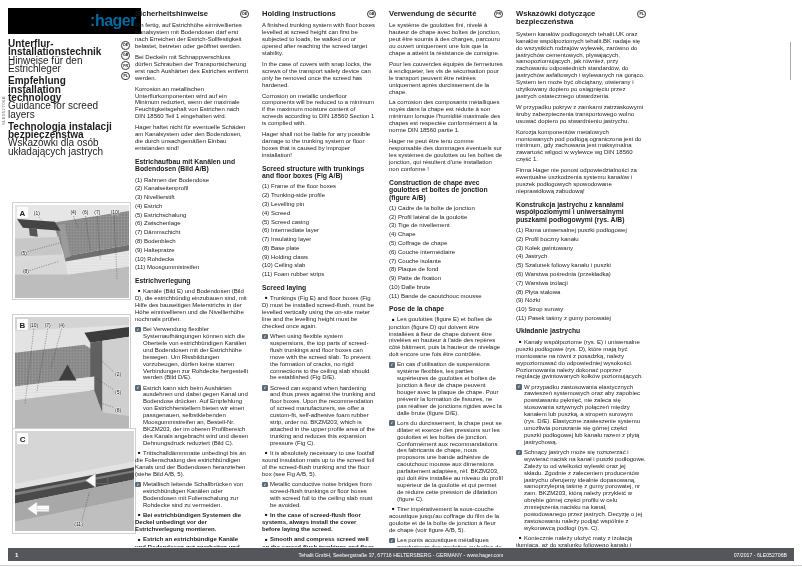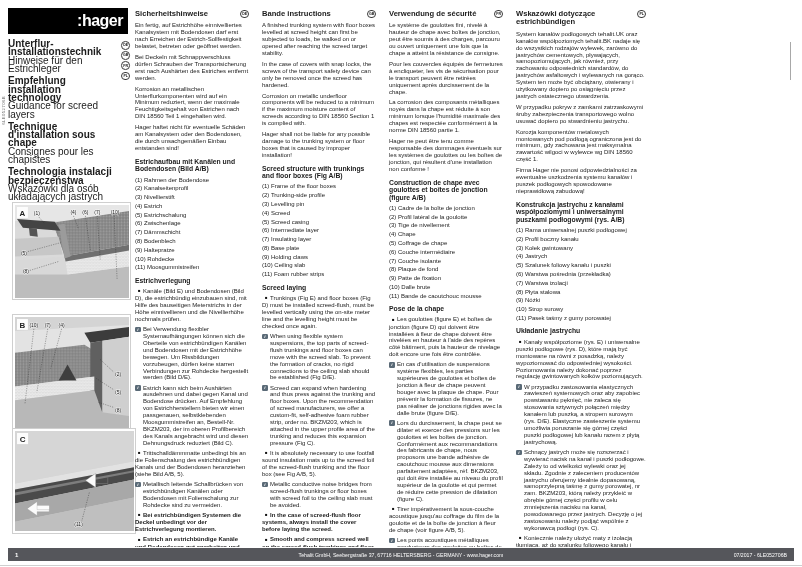--- a/index.html
+++ b/index.html
@@ -1,22 +1,22 @@
 <!DOCTYPE html>
 <html><head>
 <meta charset="utf-8">
 <style>
   html,body{margin:0;padding:0;}
   body{width:802px;height:567px;background:#ffffff;overflow:hidden;
        font-family:"Liberation Sans", sans-serif;color:#1c1c1c;position:relative;}
   .page{position:absolute;inset:0;background:#fff;}
 
   
-  .logo{position:absolute;left:8px;top:8px;width:120px;height:26px;background:#000;
-        color:#ffffff;font-weight:bold;font-size:16px;line-height:25px;text-align:right;
+  .logo{position:absolute;left:8px;top:8px;width:133px;height:26px;background:#000;
+        color:#0369a1;font-weight:bold;font-size:16px;line-height:25px;text-align:right;
         padding-right:5px;box-sizing:border-box;letter-spacing:-0.5px;}
 
   
   .side-code{position:absolute;left:1px;top:96px;writing-mode:vertical-rl;transform:rotate(180deg);
              font-size:4.3px;color:#6a6a6a;letter-spacing:0.4px;}
 
   
   .title-block{position:absolute;left:8px;top:40px;width:122px;}
   .title-entries{padding-right:15px;}
   .title-entry{margin-bottom:3.5px;}
@@ -79,24 +79,20 @@
 
   <div class="title-block">
     <div class="title-entries">
         <div class="title-entry">
           <div class="t-bold">Unterflur-Installationstechnik</div>
           <div class="t-reg">Hinweise für den Estrichleger</div>
         </div>
         <div class="title-entry">
           <div class="t-bold">Empfehlung installation technology</div>
           <div class="t-reg">Guidance for screed layers</div>
-        </div>
-        <div class="title-entry">
-          <div class="t-bold">Technique d'installation sous chape</div>
-          <div class="t-reg">Consignes pour les chapistes</div>
         </div>
         <div class="title-entry">
           <div class="t-bold">Technologia instalacji bezpieczeństwa</div>
           <div class="t-reg">Wskazówki dla osób układających jastrych</div>
         </div>
       </div>
     <div class="badge-stack">
         <span class="badge">DE</span>
         <span class="badge">GB</span>
         <span class="badge">FR</span>
@@ -219,21 +215,21 @@
         <div class="sub-heading">Estrichverlegung</div>
         <div class="step bullet"><span class="sq">■</span><span class="step-text">Kanäle (Bild E) und Bodendosen (Bild D), die estrichbündig einzubauen sind, mit Hilfe des bauseitigen Meterstrichs in der Höhe einnivellieren und die Nivellierhöhe nochmals prüfen.</span></div>
         <div class="step info"><span class="info-ic">i</span><span class="step-text">Bei Verwendung flexibler Systemaufhängungen können sich die Oberteile von estrichbündigen Kanälen und Bodendosen mit der Estrichhöhe bewegen. Um Rissbildungen vorzubeugen, dürfen keine starren Verbindungen zur Rohdecke hergestellt werden (Bild D/E).</span></div>
         <div class="step info"><span class="info-ic">i</span><span class="step-text">Estrich kann sich beim Aushärten ausdehnen und dabei gegen Kanal und Bodendose drücken. Auf Empfehlung von Estrichherstellern bieten wir einen passgenauen, selbstklebenden Moosgummistreifen an, Bestell-Nr. BKZM203, der im oberen Profilbereich des Kanals angebracht wird und diesen Dehnungsdruck reduziert (Bild C).</span></div>
         <div class="step bullet"><span class="sq">■</span><span class="step-text">Trittschalldämmmatte unbedingt bis an die Folienschalung des estrichbündigen Kanals und der Bodendosen heranziehen (siehe Bild A/B, 5).</span></div>
         <div class="step info"><span class="info-ic">i</span><span class="step-text">Metallisch leitende Schallbrücken von estrichbündigen Kanälen oder Bodendosen mit Folienschalung zur Rohdecke sind zu vermeiden.</span></div>
         <div class="step bullet bold"><span class="sq">■</span><span class="step-text">Bei estrichbündigen Systemen die Deckel unbedingt vor der Estrichverlegung montieren.</span></div>
         <div class="step bullet bold"><span class="sq">■</span><span class="step-text">Estrich an estrichbündige Kanäle und Bodendosen gut anarbeiten und verdichten, um die erforderliche Tragfähigkeit zu erreichen.</span></div>
       </div>
       <div class="column en">
-        <div class="col-heading"><span class="h-text">Bande instructions</span><span class="badge col-badge">GB</span></div>
+        <div class="col-heading"><span class="h-text">Holding instructions</span><span class="badge col-badge">GB</span></div>
         <p class="para">A finished trunking system with floor boxes levelled at screed height can first be subjected to loads, be walked on or opened after reaching the screed target stability.</p>
         <p class="para">In the case of covers with snap locks, the screws of the transport safety device can only be removed once the screed has hardened.</p>
         <p class="para">Corrosion on metallic underfloor components will be reduced to a minimum if the maximum moisture content of screeds according to DIN 18560 Section 1 is complied with.</p>
         <p class="para">Hager shall not be liable for any possible damage to the trunking system or floor boxes that is caused by improper installation!</p>
         <div class="sub-heading">Screed structure with trunkings and floor boxes (Fig A/B)</div>
         <div class="list">
           <div class="li">(1) Frame of the floor boxes</div>
           <div class="li">(2) Trunking-side profile</div>
           <div class="li">(3) Levelling pin</div>
           <div class="li">(4) Screed</div>
@@ -275,21 +271,21 @@
           <div class="li">(11) Bande de caoutchouc mousse</div>
         </div>
         <div class="sub-heading">Pose de la chape</div>
         <div class="step bullet"><span class="sq">■</span><span class="step-text">Les goulottes (figure E) et boîtes de jonction (figure D) qui doivent être installées à fleur de chape doivent être nivelées en hauteur à l'aide des repères côté bâtiment, puis la hauteur de nivelage doit encore une fois être contrôlée.</span></div>
         <div class="step info"><span class="info-ic">i</span><span class="step-text">En cas d'utilisation de suspensions système flexibles, les parties supérieures de goulottes et boîtes de jonction à fleur de chape peuvent bouger avec la plaque de chape. Pour prévenir la formation de fissures, ne pas réaliser de jonctions rigides avec la dalle brute (figure D/E).</span></div>
         <div class="step info"><span class="info-ic">i</span><span class="step-text">Lors du durcissement, la chape peut se dilater et exercer des pressions sur les goulottes et les boîtes de jonction. Conformément aux recommandations des fabricants de chape, nous proposons une bande adhésive de caoutchouc mousse aux dimensions parfaitement adaptées, réf. BKZM203, qui doit être installée au niveau du profil supérieur de la goulotte et qui permet de réduire cette pression de dilatation (figure C).</span></div>
         <div class="step bullet"><span class="sq">■</span><span class="step-text">Tirer impérativement la sous-couche acoustique jusqu'au coffrage du film de la goulotte et de la boîte de jonction à fleur de chape (voir figure A/B, 5).</span></div>
         <div class="step info"><span class="info-ic">i</span><span class="step-text">Les ponts acoustiques métalliques conducteurs des goulottes ou boîtes de jonction à fleur de chape avec coffrage du film vers la dalle brute doivent être évités.</span></div>
       </div>
       <div class="column pl">
-        <div class="col-heading"><span class="h-text">Wskazówki dotyczące estrichbündigen</span><span class="badge col-badge">PL</span></div>
+        <div class="col-heading"><span class="h-text">Wskazówki dotyczące bezpieczeństwa</span><span class="badge col-badge">PL</span></div>
         <p class="para">System kanałów podłogowych tehalit.UK oraz kanałów współpoziomych tehalit.BK nadaje się do wszystkich rodzajów wylewek, zarówno do jastrychów cementowych, pływających, samopoziomujących, jak również, przy zachowaniu odpowiednich standardów, do jastrychów asfaltowych i wylewanych na gorąco. System ten może być obciążany, otwierany i użytkowany dopiero po osiągnięciu przez jastrych ostatecznego utwardzenia.</p>
         <p class="para">W przypadku pokryw z zamkami zatrzaskowymi śruby zabezpieczenia transportowego wolno usuwać dopiero po stwardnieniu jastrychu.</p>
         <p class="para">Korozja komponentów metalowych montowanych pod podłogą ograniczona jest do minimum, gdy zachowana jest maksymalna zawartość wilgoci w wylewce wg DIN 18560 część 1.</p>
         <p class="para">Firma Hager nie ponosi odpowiedzialności za ewentualne uszkodzenia systemu kanałów i puszek podłogowych spowodowane nieprawidłową zabudową!</p>
         <div class="sub-heading">Konstrukcja jastrychu z kanałami współpoziomymi i uniwersalnymi puszkami podłogowymi (rys. A/B)</div>
         <div class="list">
           <div class="li">(1) Rama uniwersalnej puszki podłogowej</div>
           <div class="li">(2) Profil boczny kanału</div>
           <div class="li">(3) Kołek gwintowany</div>
           <div class="li">(4) Jastrych</div>

